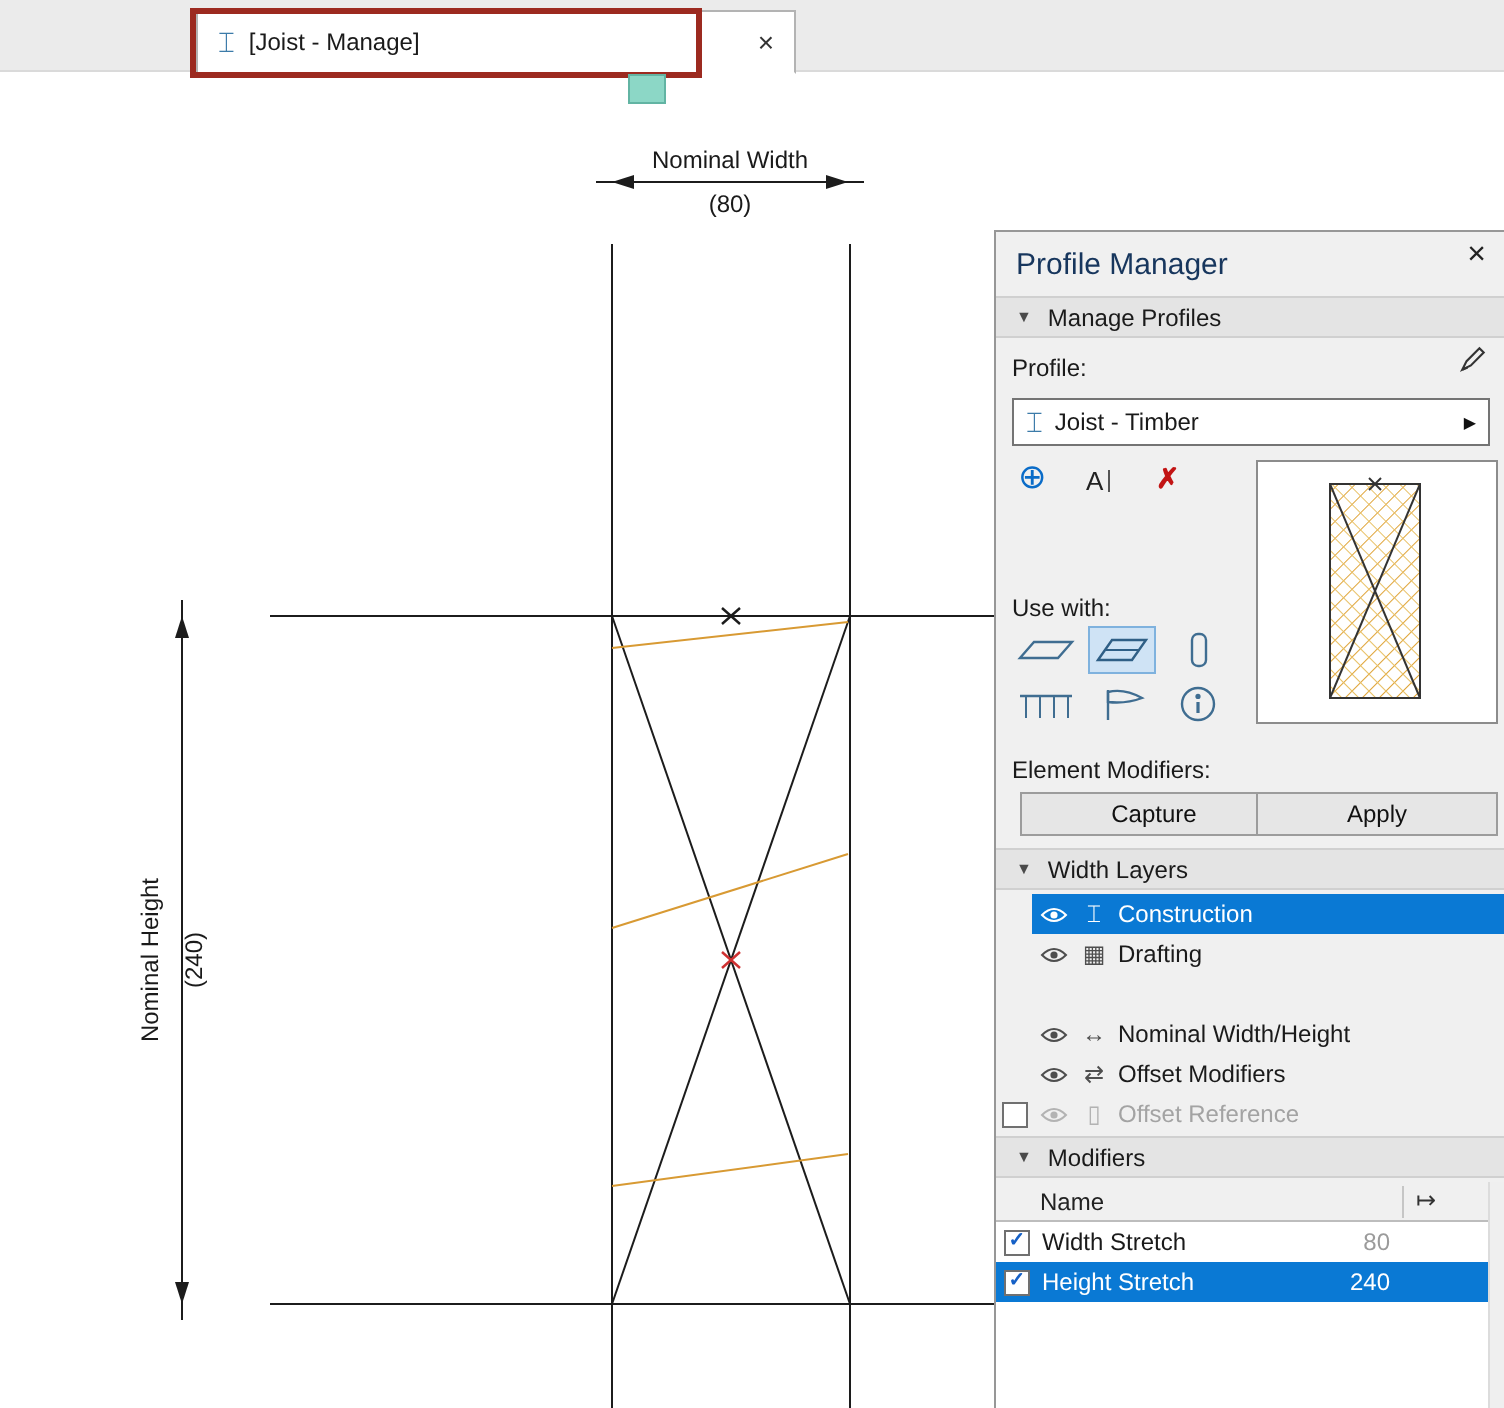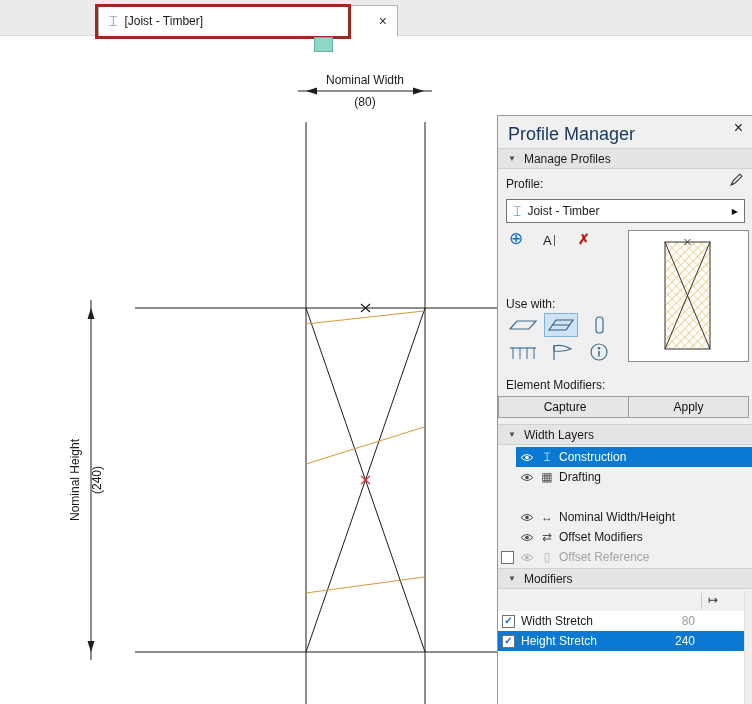--- a/index.html
+++ b/index.html
@@ -15,21 +15,21 @@
   .annotation{position:absolute;left:95px;top:4px;width:256px;height:35px;border:3px solid #9c2a20;pointer-events:none}
   .teal{position:absolute;left:314px;top:37px;width:19px;height:15px;background:#8cd7c6;border:1px solid #62b4a3}
 
   
   .canvas{position:absolute;left:0;top:36px}
   .canvas text{font-family:"Liberation Sans",sans-serif;font-size:12px;fill:#1a1a1a}
 
   
   .panel{position:absolute;left:497px;top:115px;width:255px;height:589px;background:#f0f0f0;border-left:1px solid #979797;border-top:1px solid #979797;font-size:12px;color:#1a1a1a}
   .abs{position:absolute}
-  .pm-title{left:10px;top:8px;font-size:18px;color:#17365d}
+  .pm-title{left:10px;top:8px;font-size:15px;color:#17365d}
   .pm-close{right:9px;top:4px;font-size:16px;color:#222;line-height:1;cursor:default}
   .sec{left:0;right:0;height:21px;background:#e4e4e4;border-top:1px solid #d0d0d0;border-bottom:1px solid #d0d0d0;display:flex;align-items:center;padding-left:10px;gap:8px}
   .sec-manage{top:32px}.sec-design{top:308px}.sec-mod{top:452px}
   .caret{font-size:8px;color:#4a4a4a;line-height:1}
   .profile-label{left:8px;top:61px}
   .pen-ic{right:8px;top:56px}
   .dd{left:8px;top:83px;width:239px;height:24px;background:#fff;border:1px solid #747474;display:flex;align-items:center;padding:0 6px;gap:6px}
   .dd-icon{color:#3c7ba9;font-size:14px;line-height:1}
   .dd-flyout{margin-left:auto;font-size:8px;color:#111}
   .ic-add{left:11px;top:114px;color:#0a6cc8;font-size:17px;line-height:1;cursor:default}
@@ -39,21 +39,21 @@
   .btn{display:flex;align-items:center;justify-content:center;background:#e6e6e6;border:1px solid #9c9c9c;font-size:12px;color:#111;cursor:default}
   .btn.disabled{color:#9a9a9a;border-color:#bdbdbd;background:#e3e3e3}
   .save{left:8px;top:141px;width:110px;height:22px}
   .preview{left:130px;top:114px;width:121px;height:132px;background:#fff;border:1px solid #8c8c8c}
   .uwl{left:8px;top:181px}
   .uw{width:34px;height:24px;display:flex;align-items:center;justify-content:center;border:1px solid transparent}
   .uw.sel{background:#cfe3f5;border:1px solid #7fb2de}
   .uw1{left:8px;top:197px}.uw2{left:46px;top:197px}.uw3{left:84px;top:197px}
   .uw4{left:8px;top:224px}.uw5{left:46px;top:224px}.uw6{left:84px;top:224px}
   .esl{left:8px;top:262px}
-  .capture{left:0;top:280px;width:134px;height:22px}
+  .capture{left:12px;top:280px;width:134px;height:22px}
   .apply{left:130px;top:280px;width:121px;height:22px}
 
   
   .layers{left:0;right:0;top:331px;height:122px}
   .lrow{position:absolute;left:0;right:0;height:20px;display:flex;align-items:center}
   .lrow .slot{width:19px;display:flex;justify-content:center}
   .lrow .eye{width:20px;display:flex;justify-content:center;color:#4e4e4e}
   .lrow .gly{width:20px;text-align:center;color:#4e4e4e;font-size:12px;line-height:1}
   .lrow .lbl{margin-left:2px}
   .lrow.sel::before{content:"";position:absolute;left:18px;right:0;top:0;bottom:0;background:#0a79d4}
@@ -78,21 +78,21 @@
   .scrollstrip{right:0;top:475px;bottom:0;width:8px;background:#efefef;border-left:1px solid #dcdcdc}
 </style>
 </head>
 <body>
 
 <div class="screen">
 
   <div class="tabbar">
     <div class="tab">
       <span class="tab-icon">⌶</span>
-      <span>[Joist - Timber]</span>
+      <span>[Joist - Manage]</span>
       <span class="tab-close">×</span>
     </div>
   </div>
   <div class="annotation"></div>
   <div class="teal"></div>
 
   <svg class="canvas" width="752" height="668" viewBox="0 0 752 668">
 
     <g>
       <text x="365" y="48" text-anchor="middle">Nominal Width</text>
@@ -292,20 +292,23 @@
         <span class="gly">▯</span>
         <span class="lbl">Offset Reference</span>
       </div>
     </div>
 
     <div class="abs sec sec-mod">
       <span class="caret">▼</span>
       <span>Modifiers</span>
     </div>
 
+    <div class="abs thead">
+      <span class="nm">Name</span>
+    </div>
     <span class="abs th-div"></span>
     <span class="abs th-ic">↦</span>
 
     <div class="abs tbody">
       <div class="mrow" style="top:0">
         <span class="cb">✓</span>
         <span class="lbl">Width Stretch</span>
         <span class="val">80</span>
       </div>
       <div class="mrow sel" style="top:20px">

